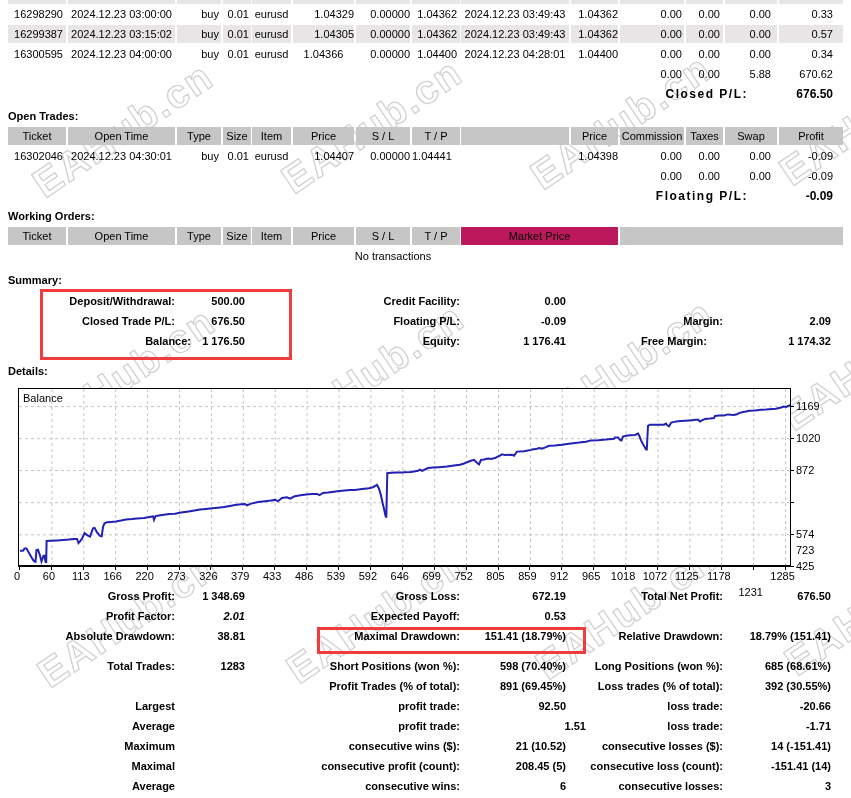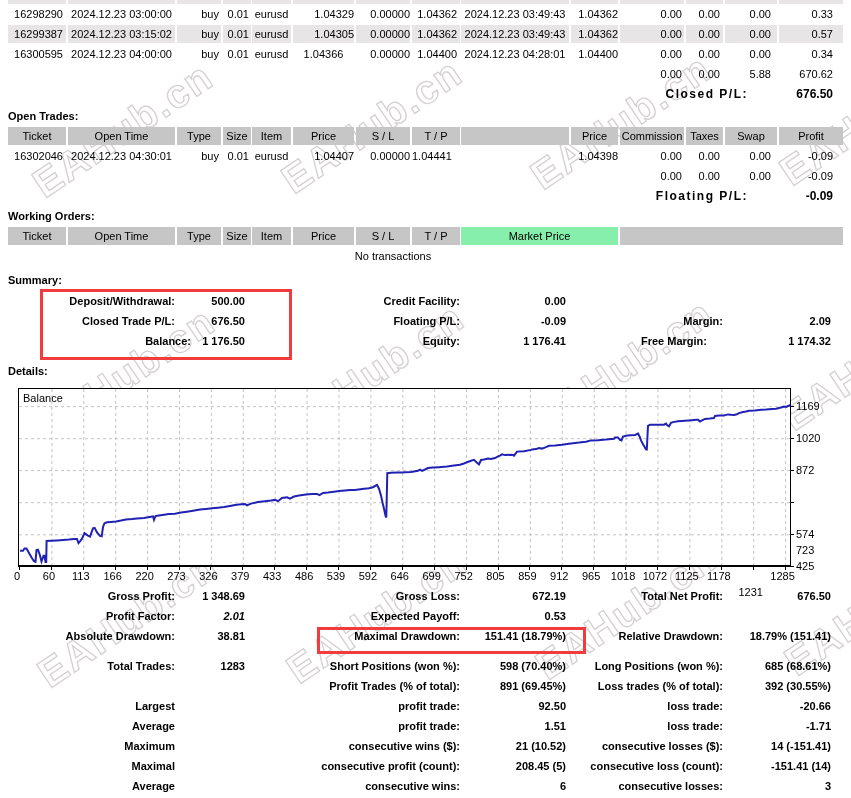--- a/index.html
+++ b/index.html
@@ -150,21 +150,21 @@
     <div class="sec-label" style="top:206px">Working Orders:</div>
     <div id="working-orders">
         <div class="cell" style="left: 8px; width: 58px; top: 227px; text-align: center; background: rgb(198, 198, 198);">Ticket</div>
         <div class="cell" style="left: 68px; width: 107px; top: 227px; text-align: center; background: rgb(198, 198, 198);">Open Time</div>
         <div class="cell" style="left: 177px; width: 44px; top: 227px; text-align: center; background: rgb(198, 198, 198);">Type</div>
         <div class="cell" style="left: 223px; width: 28px; top: 227px; text-align: center; background: rgb(198, 198, 198);">Size</div>
         <div class="cell" style="left: 252px; width: 39px; top: 227px; text-align: center; background: rgb(198, 198, 198);">Item</div>
         <div class="cell" style="left: 293px; width: 61px; top: 227px; text-align: center; background: rgb(198, 198, 198);">Price</div>
         <div class="cell" style="left: 356px; width: 54px; top: 227px; text-align: center; background: rgb(198, 198, 198);">S / L</div>
         <div class="cell" style="left: 412px; width: 48px; top: 227px; text-align: center; background: rgb(198, 198, 198);">T / P</div>
-        <div class="cell" style="left: 461px; width: 157px; top: 227px; text-align: center; background: #86efac;">Market Price</div>
+        <div class="cell" style="left: 461px; width: 157px; top: 227px; text-align: center; background: #be185d;">Market Price</div>
         <div class="cell" style="left: 620px; width: 223px; top: 227px; text-align: center; background: rgb(198, 198, 198);"></div>
       </div>
     <div class="cell" style="left:8px;top:247px;width:770px;text-align:center">No transactions</div>
 
     <div class="sec-label" style="top:270px">Summary:</div>
     <div id="summary-rows">
         <div class="lblcell" style="left: 40px; width: 135px; top: 291px;">Deposit/Withdrawal:</div>
         <div class="valcell" style="left: 175px; width: 70px; top: 291px;">500.00</div>
         <div class="lblcell" style="left: 280px; width: 180px; top: 291px;">Credit Facility:</div>
         <div class="valcell" style="left: 460px; width: 106px; top: 291px;">0.00</div>
@@ -315,21 +315,21 @@
         <div class="valcell" style="left: 723px; width: 108px; top: 676px;">392 (30.55%)</div>
         <div class="lblcell" style="left: 40px; width: 135px; top: 696px;">Largest</div>
         <div class="valcell" style="left: 175px; width: 70px; top: 696px;"></div>
         <div class="lblcell" style="left: 280px; width: 180px; top: 696px;">profit trade:</div>
         <div class="valcell" style="left: 460px; width: 106px; top: 696px;">92.50</div>
         <div class="lblcell" style="left: 560px; width: 163px; top: 696px;">loss trade:</div>
         <div class="valcell" style="left: 723px; width: 108px; top: 696px;">-20.66</div>
         <div class="lblcell" style="left: 40px; width: 135px; top: 716px;">Average</div>
         <div class="valcell" style="left: 175px; width: 70px; top: 716px;"></div>
         <div class="lblcell" style="left: 280px; width: 180px; top: 716px;">profit trade:</div>
-        <div class="valcell" style="left: 460px; width: 106px; top: 716px;">1.51</div>
+        <div class="valcell" style="left: 480px; width: 106px; top: 716px;">1.51</div>
         <div class="lblcell" style="left: 560px; width: 163px; top: 716px;">loss trade:</div>
         <div class="valcell" style="left: 723px; width: 108px; top: 716px;">-1.71</div>
         <div class="lblcell" style="left: 40px; width: 135px; top: 736px;">Maximum</div>
         <div class="valcell" style="left: 175px; width: 70px; top: 736px;"></div>
         <div class="lblcell" style="left: 280px; width: 180px; top: 736px;">consecutive wins ($):</div>
         <div class="valcell" style="left: 460px; width: 106px; top: 736px;">21 (10.52)</div>
         <div class="lblcell" style="left: 560px; width: 163px; top: 736px;">consecutive losses ($):</div>
         <div class="valcell" style="left: 723px; width: 108px; top: 736px;">14 (-151.41)</div>
         <div class="lblcell" style="left: 40px; width: 135px; top: 756px;">Maximal</div>
         <div class="valcell" style="left: 175px; width: 70px; top: 756px;"></div>

